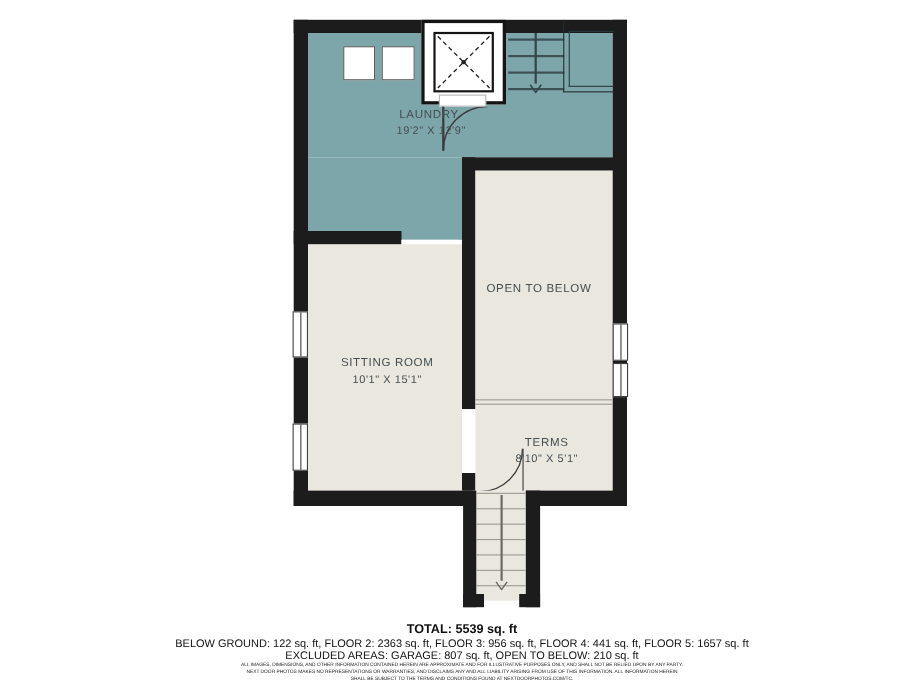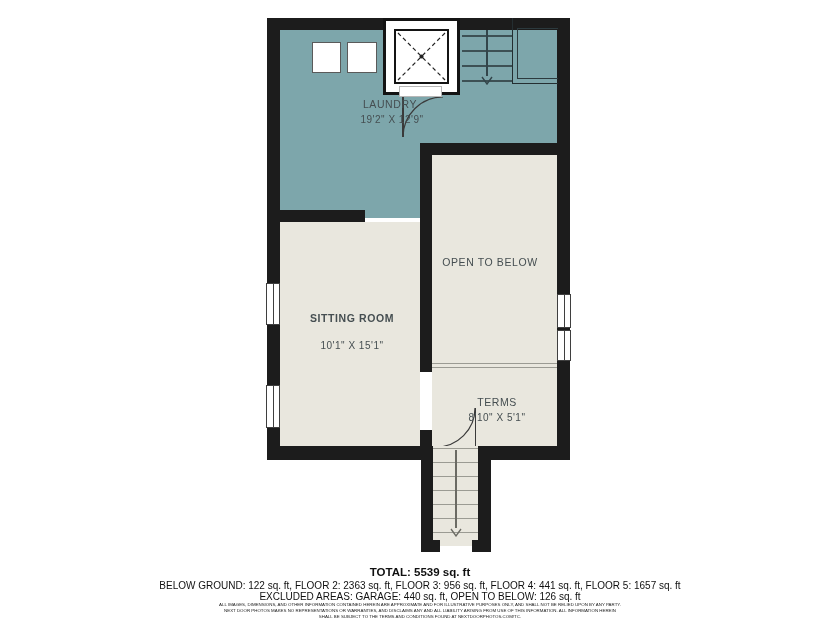--- a/index.html
+++ b/index.html
@@ -132,25 +132,25 @@
   <div class="rail" style="left:455px;top:450px;height:78px;background:#6b6b64;"></div>
   <div class="abs" style="left:450px;top:528px;">
     <svg width="12" height="9" viewBox="0 0 12 9">
         <polyline points="1,1 6,8 11,1" fill="none" stroke="#6b6b64" stroke-width="1.3"></polyline>
       </svg>
   </div>
 
   <div class="room-label" style="left:390px;top:98px;">LAUNDRY</div>
   <div class="room-dims" style="left:392px;top:114px;">19'2" X 12'9"</div>
   <div class="room-label" style="left:490px;top:256px;">OPEN TO BELOW</div>
-  <div class="room-label" style="left:352px;top:312px;font-weight:bold;">SITTING ROOM</div>
+  <div class="room-label" style="left:352px;top:324px;">SITTING ROOM</div>
   <div class="room-dims" style="left:352px;top:340px;">10'1" X 15'1"</div>
   <div class="room-label" style="left:497px;top:396px;">TERMS</div>
   <div class="room-dims" style="left:497px;top:412px;">8'10" X 5'1"</div>
 </div>
 
 <div class="summary total" style="top:566px;">TOTAL: 5539 sq. ft</div>
 <div class="summary detail" style="top:580px;">BELOW GROUND: 122 sq. ft, FLOOR 2: 2363 sq. ft, FLOOR 3: 956 sq. ft, FLOOR 4: 441 sq. ft, FLOOR 5: 1657 sq. ft</div>
-<div class="summary detail" style="top:591px;">EXCLUDED AREAS: GARAGE: 440 sq. ft, OPEN TO BELOW: 126 sq. ft</div>
+<div class="summary detail" style="top:591px;">EXCLUDED AREAS: GARAGE: 807 sq. ft, OPEN TO BELOW: 210 sq. ft</div>
 
 <div class="fineprint" style="top:602px;">ALL IMAGES, DIMENSIONS, AND OTHER INFORMATION CONTAINED HEREIN ARE APPROXIMATE AND FOR ILLUSTRATIVE PURPOSES ONLY, AND SHALL NOT BE RELIED UPON BY ANY PARTY.</div>
 <div class="fineprint" style="top:608px;">NEXT DOOR PHOTOS MAKES NO REPRESENTATIONS OR WARRANTIES, AND DISCLAIMS ANY AND ALL LIABILITY ARISING FROM USE OF THIS INFORMATION. ALL INFORMATION HEREIN</div>
 <div class="fineprint" style="top:614px;">SHALL BE SUBJECT TO THE TERMS AND CONDITIONS FOUND AT NEXTDOORPHOTOS.COM/TC.</div>
 
 </body></html>

